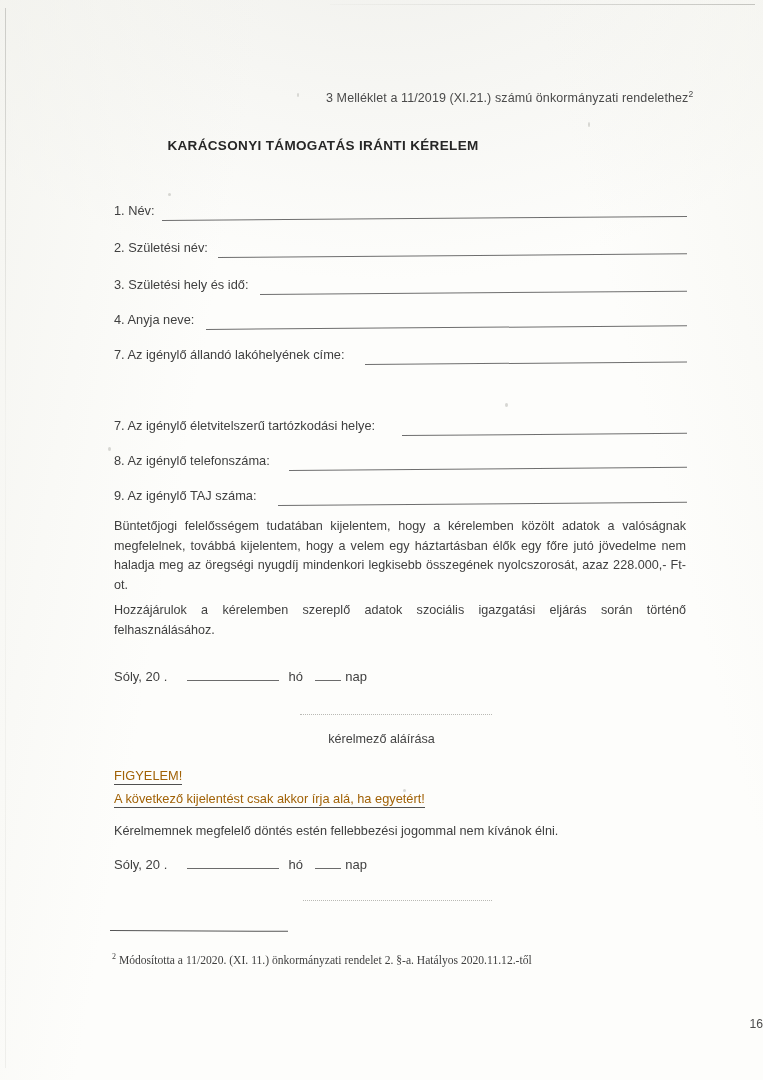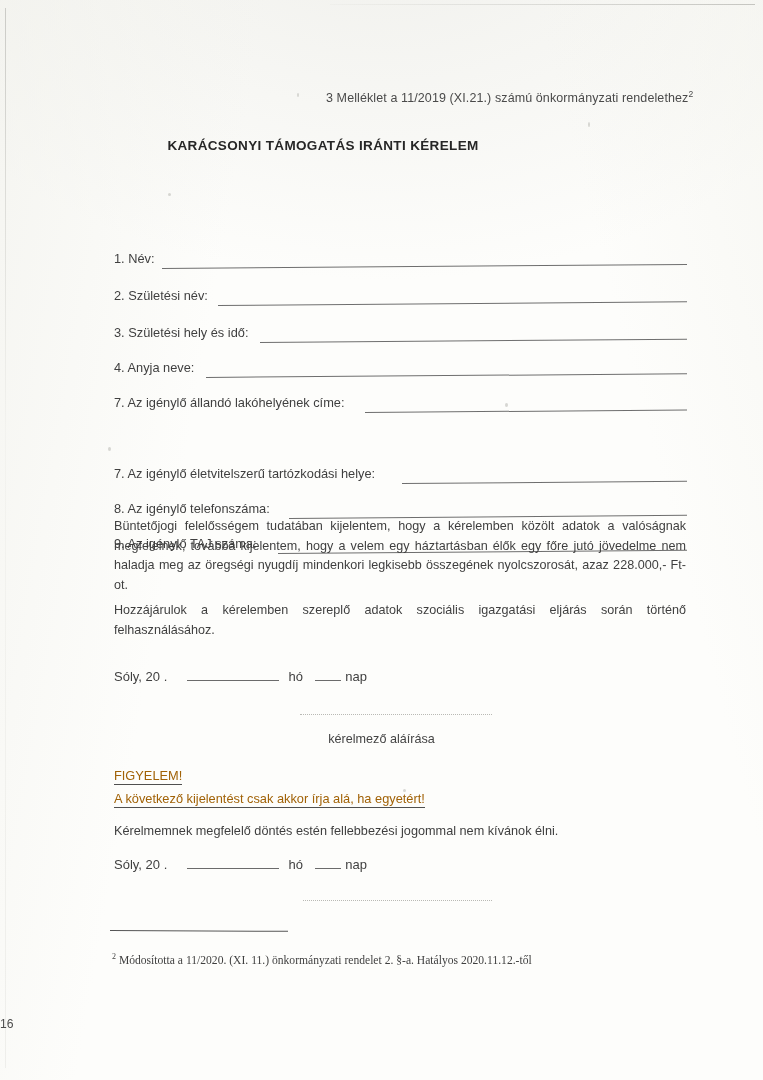--- a/index.html
+++ b/index.html
@@ -66,21 +66,20 @@
 
   
   .field {
     position: absolute;
     left: 114px;
     width: 575px;
     height: 22px;
     font-size: 12.8px;
     color: #3f3f3f;
     white-space: nowrap;
-    margin-top: 48px;
   }
   .field .lbl { position: relative; z-index: 2; }
   .rule {
     position: absolute;
     height: 1px;
     background: #6e6e6e;
     top: 17px;
     transform-origin: left center;
   }
   .suffix {
@@ -175,21 +174,21 @@
     font-size: 11.6px;
     color: #3f3f3f;
     white-space: nowrap;
   }
   .footnote sup { font-size: 8px; }
 
   .page-num {
     position: absolute;
     left: 0; top: 1017px;
     width: 763px;
-    text-align: left;
+    text-align: right;
     font-size: 12.2px;
     color: #4d4d4d;
   }
 
   
   .speck {
     position: absolute;
     background: #c9c9c4;
     border-radius: 50%;
     opacity: 0.75;

